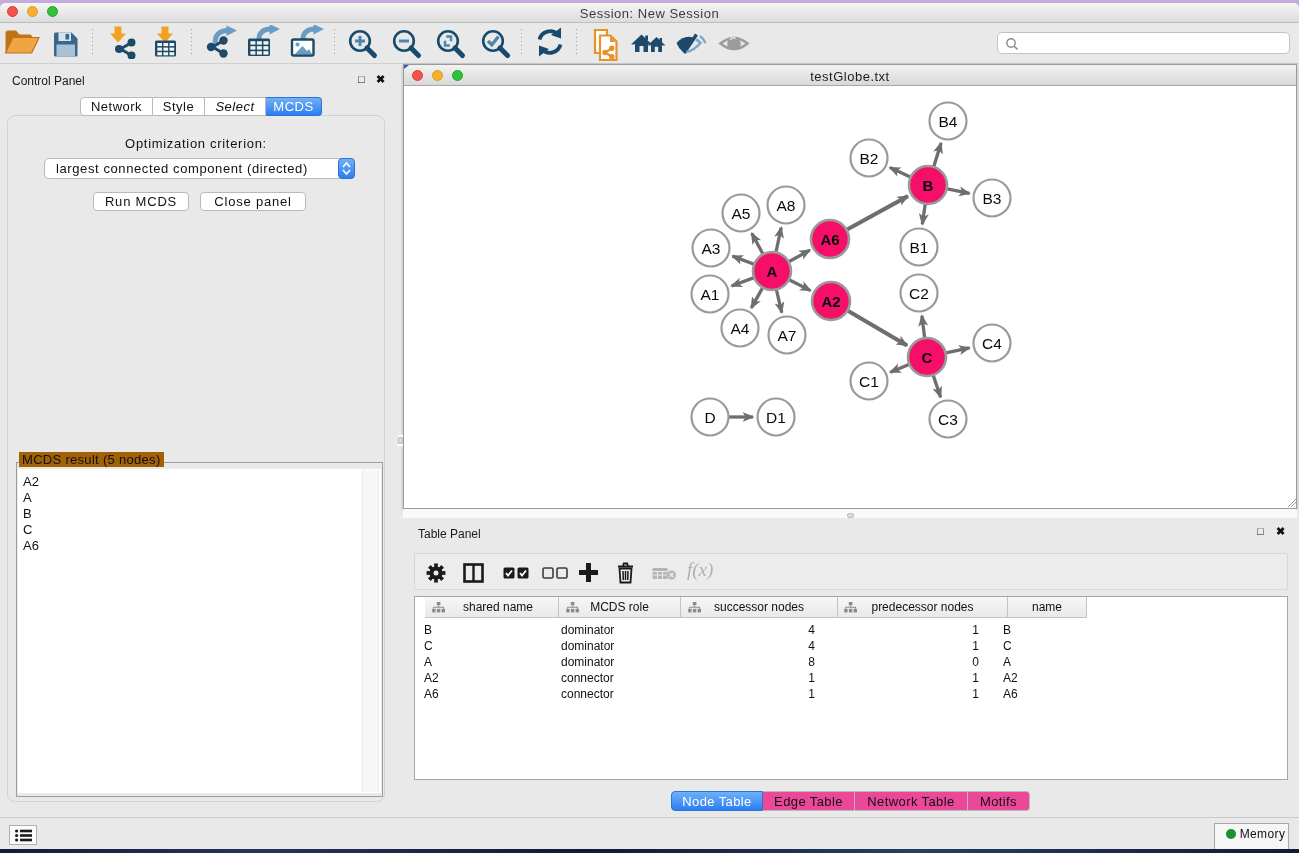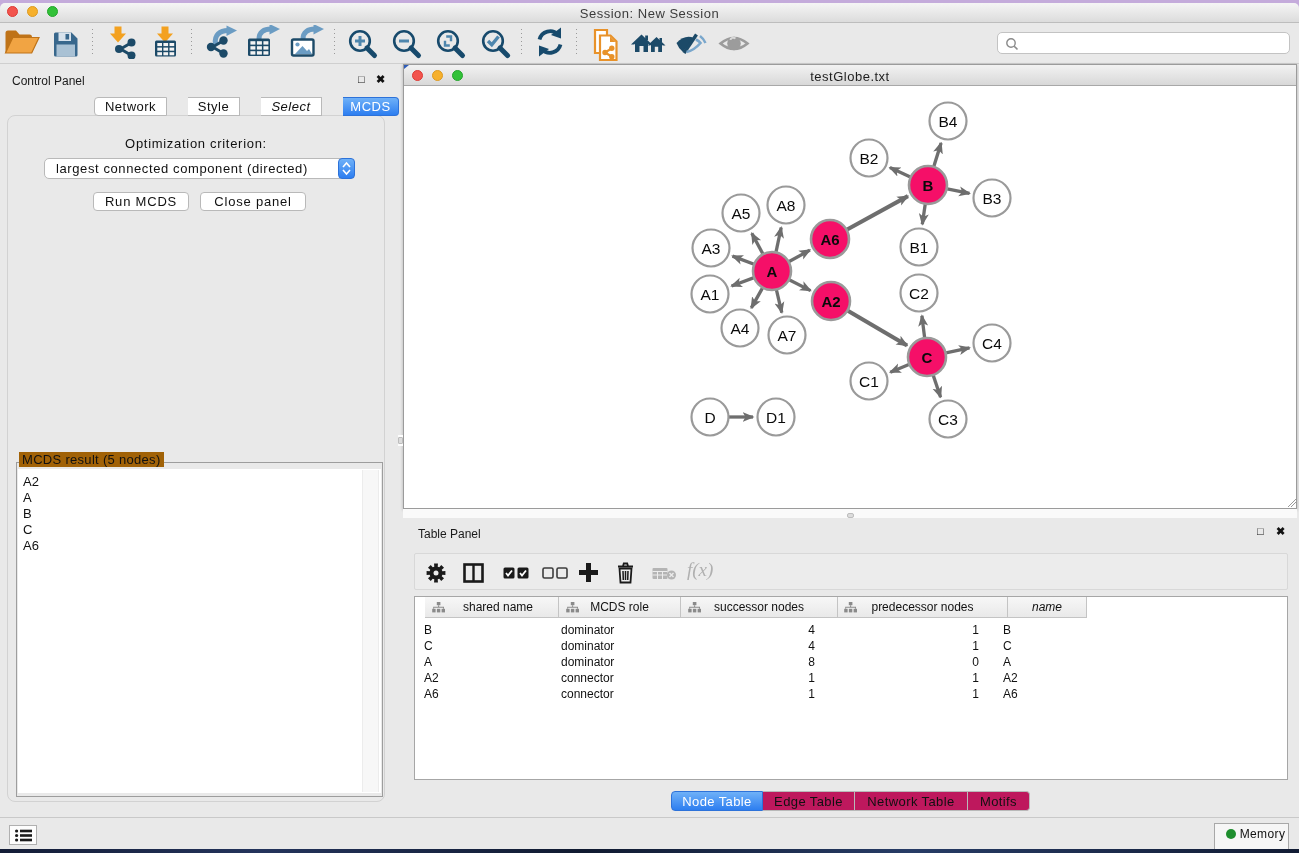--- a/index.html
+++ b/index.html
@@ -77,21 +77,21 @@
   #tp-table { left:414px; top:532px; width:874px; height:184px; background:#fff;
     border:1px solid #a6a6a6; }
   .th-row { position:absolute; left:10px; top:0; height:21px;
     background:linear-gradient(#f7f7f7,#e9e9e9); border-bottom:1px solid #c4c4c4; }
   .th-cell { position:absolute; top:0; height:21px; border-right:1px solid #c4c4c4;
     font-size:12px; color:#111; text-align:center; line-height:21px; }
   .td-row { position:absolute; left:0; width:100%; height:16px; font-size:12px; color:#111; }
   .td { position:absolute; line-height:16px; }
   .num { text-align:right; }
   
-  .btab { position:absolute; top:727px; height:20px; background:#be185d;
+  .btab { position:absolute; top:727px; height:20px; background:#ec4899;
     border:1px solid #b9b9b9; border-left:none; font-size:13px; color:#111; letter-spacing:0.4px;
     text-align:center; line-height:19px; }
   
   #statusbar { left:0; top:817px; width:1299px; height:32px; background:#e9e9e9;
     border-top:1px solid #c9c9c9; }
   #status-left-btn { position:absolute; left:9px; top:7px; width:28px; height:20px;
     background:#fdfdfd; border:1px solid #b0b0b0; }
   #memory-btn { position:absolute; left:1214px; top:5px; width:75px; height:28px;
     background:#f6f6f6; border:1px solid #a8a8a8; font-size:12px; color:#111; letter-spacing:0.4px;
     line-height:21px; text-align:center;padding-left:8px; }
@@ -272,21 +272,21 @@
     </svg>
   </div>
 </div>
 
 <div id="main" class="abs">
 
   <div id="cp-title" class="abs">Control Panel</div>
   <div class="pan-ico" style="left:358px; top:9px;">□</div>
   <div class="pan-ico" style="left:376px; top:9px; font-weight:bold;">✖</div>
   <div id="cp-body" class="abs"></div>
-  <div class="tabs" style="left:94px; top:33px;gap:21px;">
+  <div class="tabs" style="left:80px; top:33px;">
     <div class="tab first" style="width:73px;">Network</div>
     <div class="tab" style="width:52px;">Style</div>
     <div class="tab" style="width:61px;font-style:italic;">Select</div>
     <div class="tab sel last" style="width:56px;">MCDS</div>
   </div>
   <div class="abs" style="left:0px; top:72px; width:392px; text-align:center; font-size:13px; color:#111; letter-spacing:0.7px;">Optimization criterion:</div>
   <div id="combo" class="abs">largest connected component (directed)
     <div class="spin"><svg width="15" height="19" viewBox="0 0 15 19">
       <path d="M4 8 L7.5 4 L11 8" fill="none" stroke="#fff" stroke-width="1.6"></path>
       <path d="M4 11 L7.5 15 L11 11" fill="none" stroke="#fff" stroke-width="1.6"></path>
@@ -443,21 +443,21 @@
     </svg>
 
     <div class="abs" style="left:272px;top:5px; font-family:'Liberation Serif',serif; font-style:italic; font-size:19px; color:#b0b0b0;">f(x)</div>
   </div>
   <div id="tp-table" class="abs">
     <div class="th-row" style="width:662px;">
       <div class="th-cell" style="left:0; width:134px; padding-left:13px;">shared name</div>
       <div class="th-cell" style="left:134px; width:122px;">MCDS role</div>
       <div class="th-cell" style="left:256px; width:157px;">successor nodes</div>
       <div class="th-cell" style="left:413px; width:170px;">predecessor nodes</div>
-      <div class="th-cell" style="left:583px; width:79px; border-right:1px solid #c4c4c4;font-style:italic;">name</div>
+      <div class="th-cell" style="left:583px; width:79px; border-right:1px solid #c4c4c4;">name</div>
       <svg class="abs" style="left:7px;top:5px;" width="13" height="11" viewBox="0 0 13 11">
           <g fill="#8a8a8a">
             <rect x="4.8" y="0" width="3.6" height="3.2"></rect>
             <rect x="0.2" y="6.8" width="3.4" height="3.6"></rect>
             <rect x="4.9" y="6.8" width="3.4" height="3.6"></rect>
             <rect x="9.6" y="6.8" width="3.4" height="3.6"></rect>
             <path d="M6.2 3.2 h0.9 v1.6 h4.9 v2 h-0.9 v-1.1 h-9 v1.1 h-0.9 v-2 h4.9 z"></path>
           </g>
         </svg>
       <svg class="abs" style="left:141px;top:5px;" width="13" height="11" viewBox="0 0 13 11">

